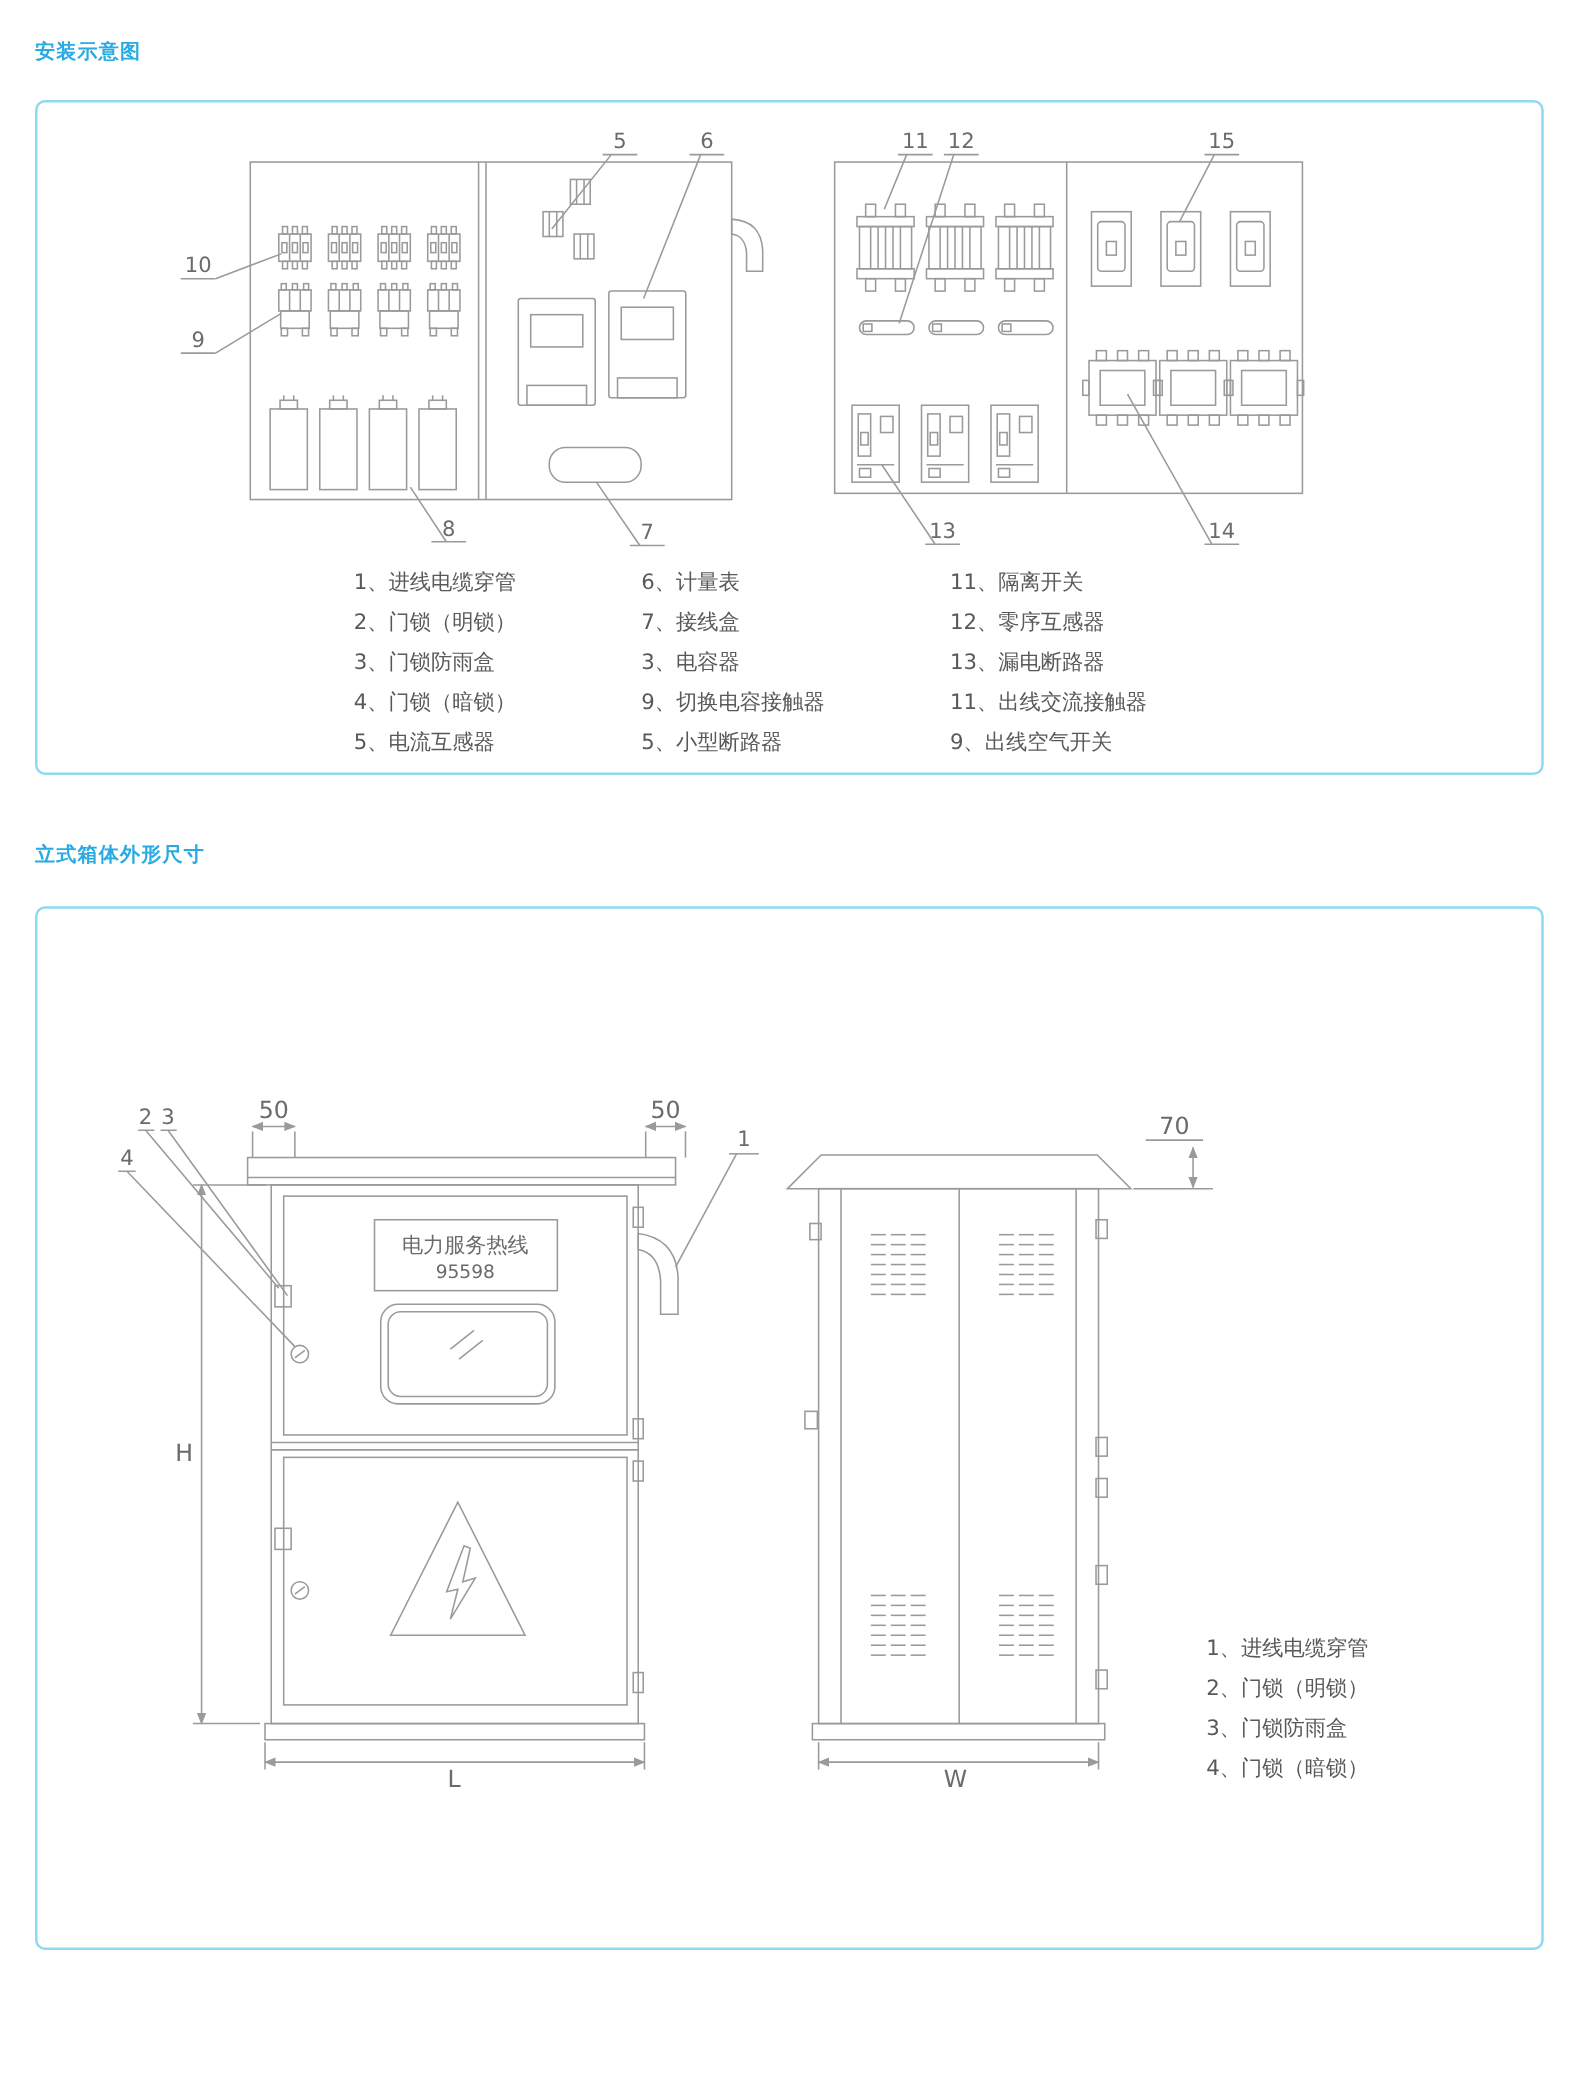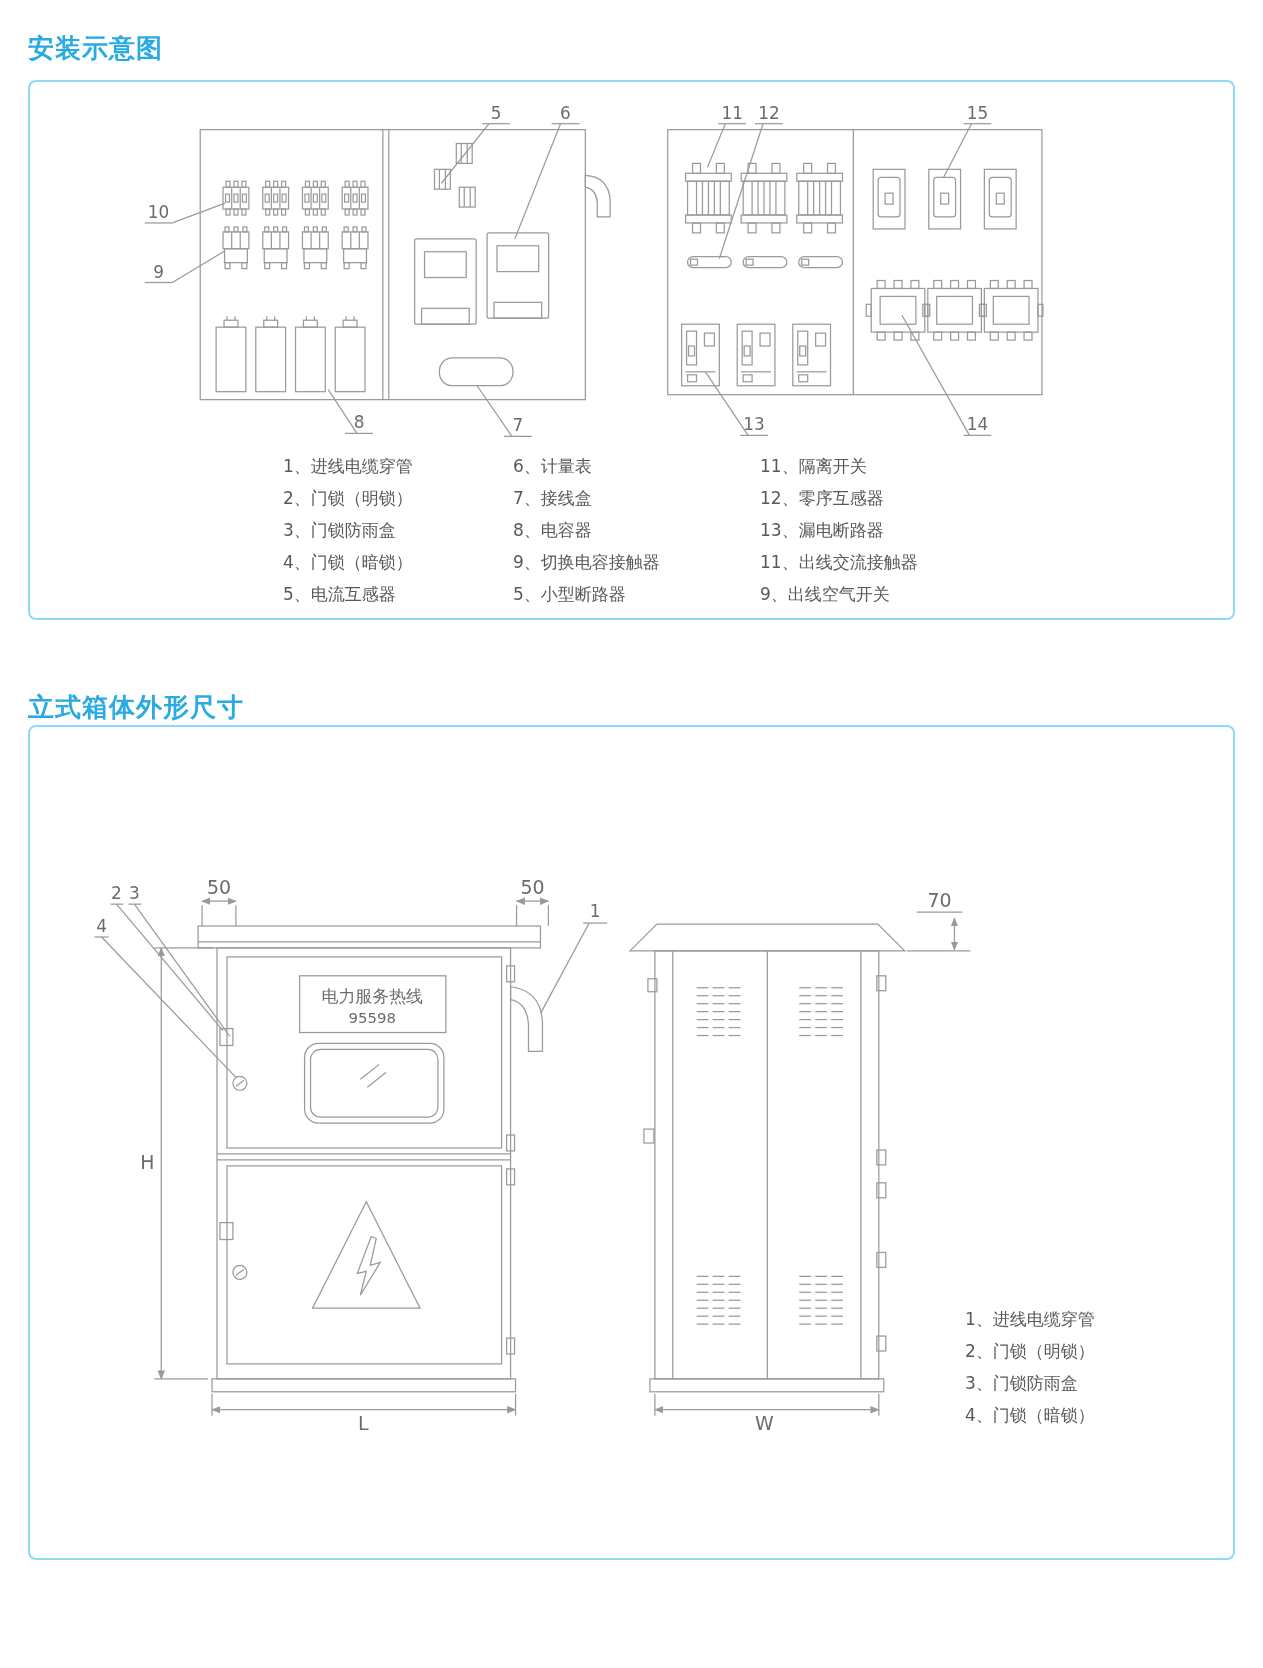--- a/index.html
+++ b/index.html
@@ -2,25 +2,25 @@
 <html><head>
 <meta charset="utf-8">
 <style>
   * { margin:0; padding:0; box-sizing:border-box; }
   html,body { background:#ffffff; }
   body {
     width:1263px; height:1668px; position:relative; overflow:hidden;
     font-family:"DejaVu Sans","Liberation Sans",sans-serif;
   }
   .sec-title {
-    position:absolute; left:28px; font-size:26px; font-weight:bold;
+    position:absolute; left:28px; font-size:16px; font-weight:bold;
     color:#29ABE2; letter-spacing:1px;
   }
   #title1 { top:31px; }
-  #title2 { top:674px;margin-top:16px; }
+  #title2 { top:674px; }
   .panel {
     position:absolute; left:28px; width:1207px; background:#fff;
     border:2px solid #8FD9F3; border-radius:8px;
   }
   #panel1 { top:80px; height:540px; }
   #panel2 { top:725px; height:835px; }
   .panel svg { position:absolute; left:0; top:0; width:100%; height:100%; display:block; }
 
   
   svg .draw, svg .draw * { stroke:#9A9A9A; stroke-width:1.25; fill:none; }
@@ -222,21 +222,21 @@
     <div class="leg-col col1">
       <div class="leg-item">1、进线电缆穿管</div>
       <div class="leg-item">2、门锁（明锁）</div>
       <div class="leg-item">3、门锁防雨盒</div>
       <div class="leg-item">4、门锁（暗锁）</div>
       <div class="leg-item">5、电流互感器</div>
     </div>
     <div class="leg-col col2">
       <div class="leg-item">6、计量表</div>
       <div class="leg-item">7、接线盒</div>
-      <div class="leg-item">8、电容器</div>
+      <div class="leg-item">3、电容器</div>
       <div class="leg-item">9、切换电容接触器</div>
       <div class="leg-item">5、小型断路器</div>
     </div>
     <div class="leg-col col3">
       <div class="leg-item">11、隔离开关</div>
       <div class="leg-item">12、零序互感器</div>
       <div class="leg-item">13、漏电断路器</div>
       <div class="leg-item">11、出线交流接触器</div>
       <div class="leg-item">9、出线空气开关</div>
     </div>

